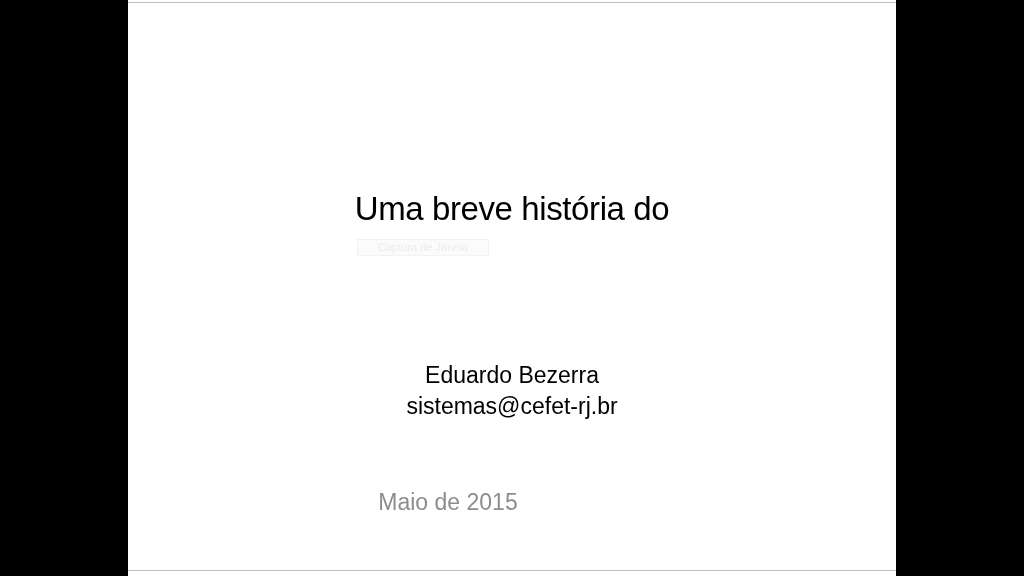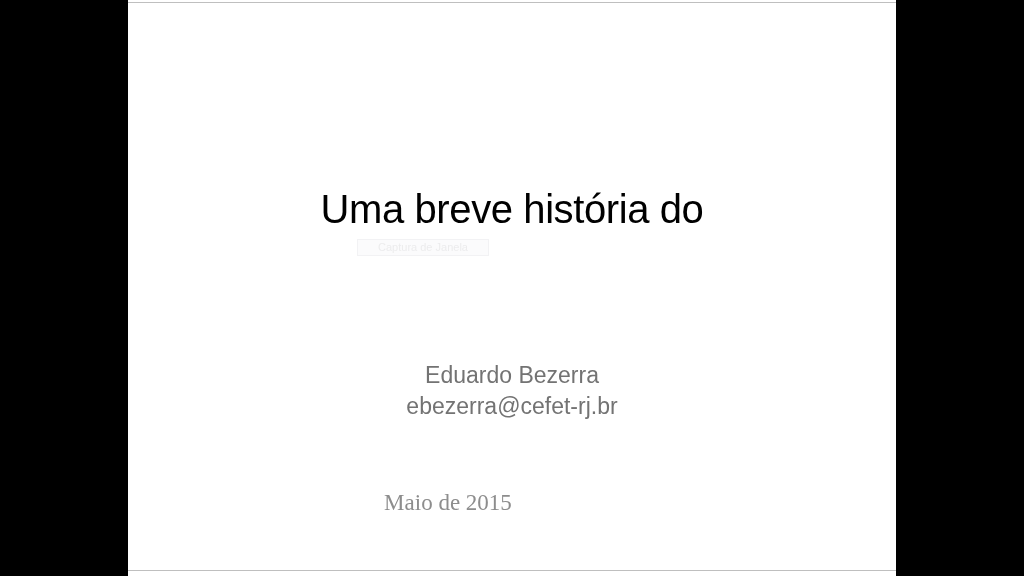--- a/index.html
+++ b/index.html
@@ -56,21 +56,21 @@
   
   #title-block {
     position: absolute;
     left: 0;
     top: 180px;
     width: 768px;
     text-align: center;
   }
   .title-line {
     font-family: "Liberation Sans", sans-serif;
-    font-size: 40px;
+    font-size: 33px;
     font-weight: 400;
     line-height: 58px;
     color: #000000;
     letter-spacing: -0.4px;
     white-space: nowrap;
   }
 
   
   #capture-ghost {
     position: absolute;
@@ -96,30 +96,30 @@
     left: 0;
     top: 360px;
     width: 768px;
     text-align: center;
   }
   .subtitle-line {
     font-family: "Liberation Sans", sans-serif;
     font-size: 23px;
     font-weight: 400;
     line-height: 31px;
-    color: #737373;
+    color: #000000;
     white-space: nowrap;
   }
   #date-line {
     position: absolute;
     left: 0;
     top: 487px;
     width: 640px;
     text-align: center;
-    font-family: Liberation Serif, serif;
+    font-family: Liberation Sans, sans-serif;
     font-size: 23px;
     font-weight: 400;
     line-height: 31px;
     color: #8d8d8d;
     white-space: nowrap;
   }
 </style>
 </head>
 <body>
 
@@ -134,21 +134,21 @@
     <div class="slide-rule top"></div>
 
     <div id="title-block">
       <div class="title-line">Uma breve história do</div>
     </div>
 
     <div id="capture-ghost">Captura de Janela</div>
 
     <div id="subtitle-block">
       <div class="subtitle-line">Eduardo Bezerra</div>
-      <div class="subtitle-line">ebezerra@cefet-rj.br</div>
+      <div class="subtitle-line">sistemas@cefet-rj.br</div>
     </div>
 
     <div id="date-line">Maio de 2015</div>
 
     <div class="slide-rule bottom"></div>
 
   </div>
 </div>
 
 </body></html>

